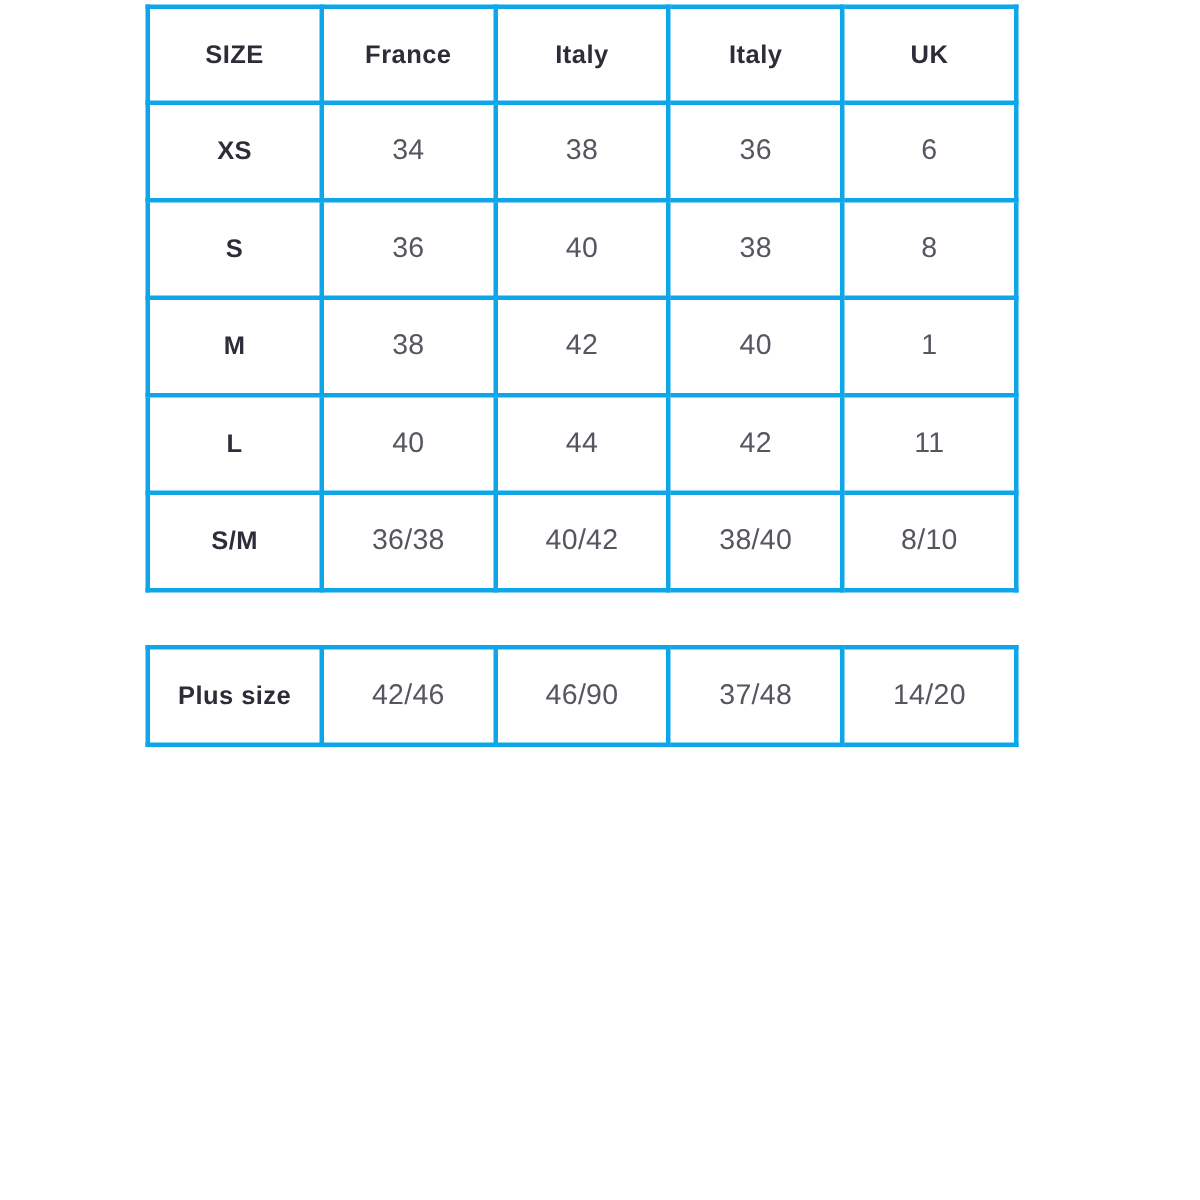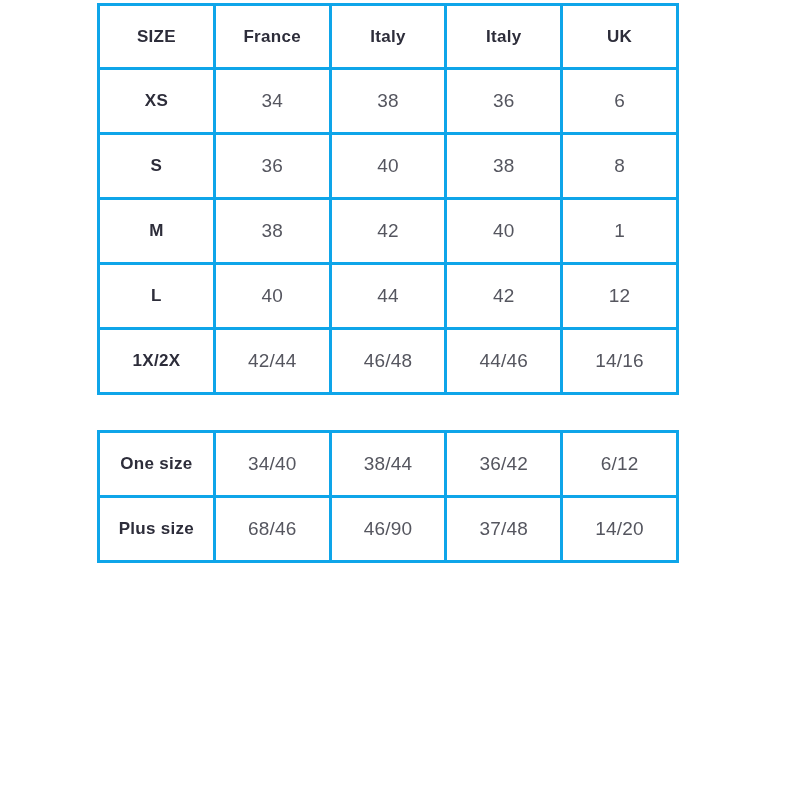--- a/index.html
+++ b/index.html
@@ -89,43 +89,36 @@
           <td>38</td>
           <td>42</td>
           <td>40</td>
           <td>1</td>
         </tr>
         <tr>
           <th>L</th>
           <td>40</td>
           <td>44</td>
           <td>42</td>
-          <td>12</td>
+          <td>11</td>
         </tr>
         <tr>
-          <th>1X/2X</th>
-          <td>42/44</td>
-          <td>46/48</td>
-          <td>44/46</td>
-          <td>14/16</td>
+          <th>S/M</th>
+          <td>36/38</td>
+          <td>40/42</td>
+          <td>38/40</td>
+          <td>8/10</td>
         </tr>
       </tbody>
   </table>
 
   <table class="size-table secondary">
     <tbody>
         <tr>
-          <th>One size</th>
-          <td>34/40</td>
-          <td>38/44</td>
-          <td>36/42</td>
-          <td>6/12</td>
-        </tr>
-        <tr>
           <th>Plus size</th>
-          <td>68/46</td>
+          <td>42/46</td>
           <td>46/90</td>
           <td>37/48</td>
           <td>14/20</td>
         </tr>
       </tbody>
   </table>
 </div>
 
 </body></html>

